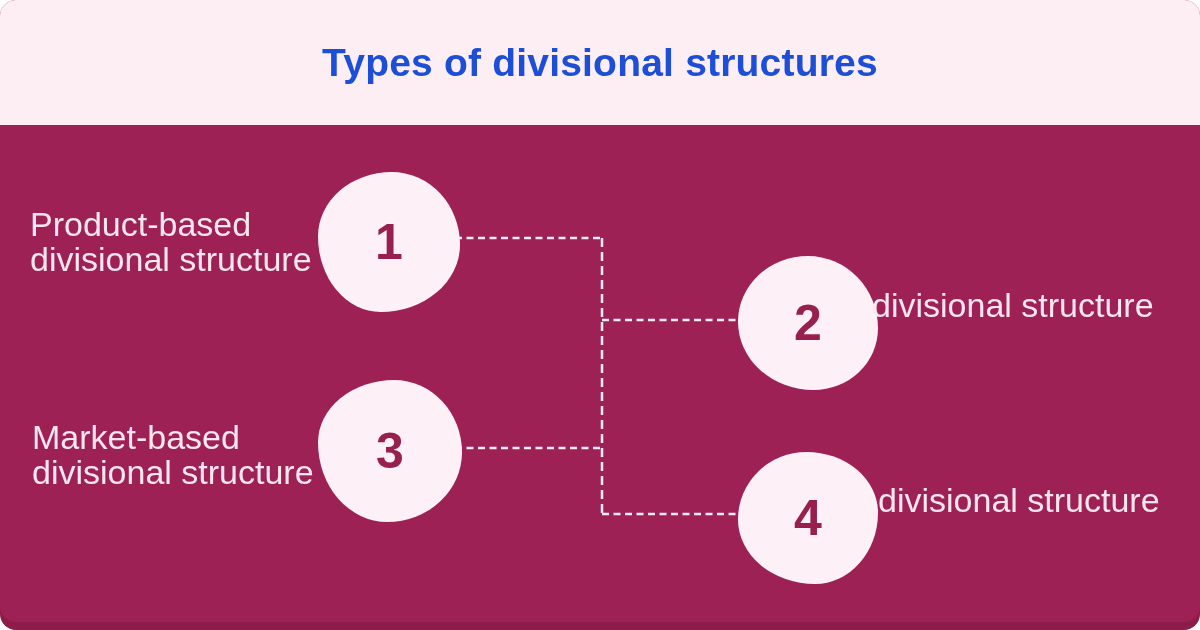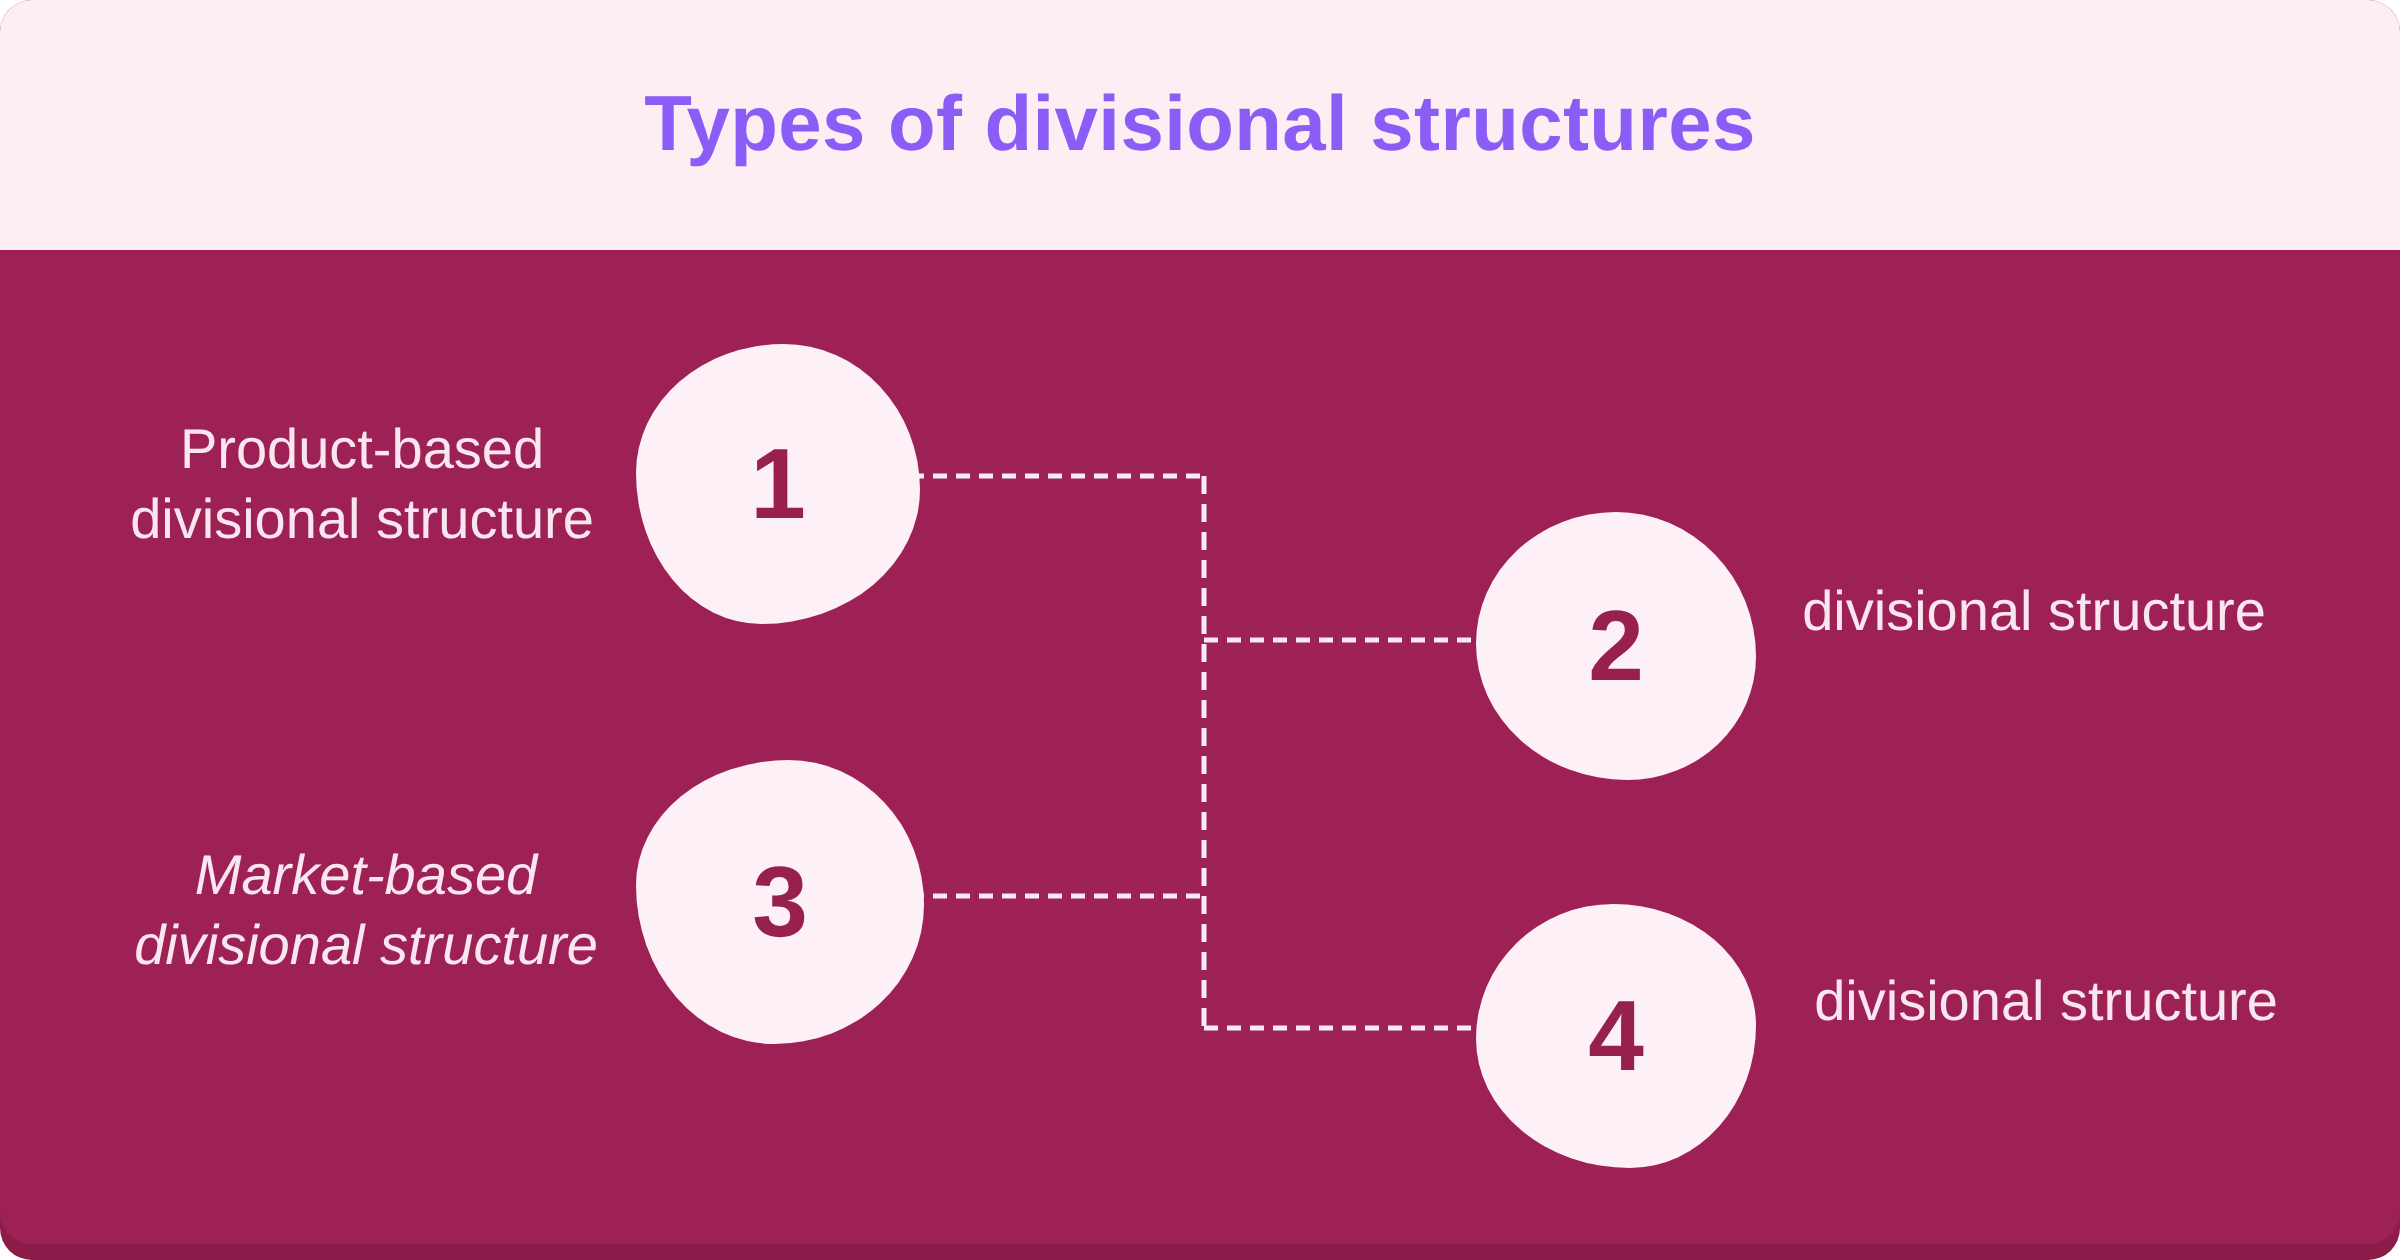--- a/index.html
+++ b/index.html
@@ -39,21 +39,21 @@
     background: #FDEEF4;
     display: flex;
     align-items: center;
     justify-content: center;
   }
   .header h1 {
     margin: 0;
     font-size: 39px;
     font-weight: 700;
     letter-spacing: 0.2px;
-    color: #8b5cf6;
+    color: #1d4ed8;
   }
   .diagram {
     position: absolute;
     top: 125px; left: 0;
     width: 1200px;
     height: 497px;
     background: #9E2155;
   }
   .connectors {
     position: absolute;
@@ -78,27 +78,27 @@
             border-radius: 52% 48% 56% 44% / 46% 52% 48% 54%; }
   .blob-2 { left: 738px; top: 131px; width: 140px; height: 134px;
             border-radius: 50% 50% 46% 54% / 49% 54% 46% 51%; }
   .blob-3 { left: 318px; top: 255px; width: 144px; height: 142px;
             border-radius: 53% 47% 52% 48% / 44% 51% 49% 56%; }
   .blob-4 { left: 738px; top: 327px; width: 140px; height: 132px;
             border-radius: 49% 51% 45% 55% / 51% 46% 54% 49%; }
   .label {
     position: absolute;
     color: #F9E6EF;
-    font-size: 28px;
+    font-size: 34px;
     line-height: 35px;
-    text-align: center;
+    text-align: left;
   }
   .label-1 { left:  30px; top:  82px; width: 302px; }
   .label-2 { left: 872px; top: 163px; width: 290px; }
-  .label-3 { left:  32px; top: 295px; width: 302px; font-style: italic; }
+  .label-3 { left:  32px; top: 295px; width: 302px; }
   .label-4 { left: 878px; top: 358px; width: 290px; }
 </style>
 </head>
 <body>
 
 <div class="canvas">
   <div class="card-shadow"></div>
 
   <div class="card">
 

